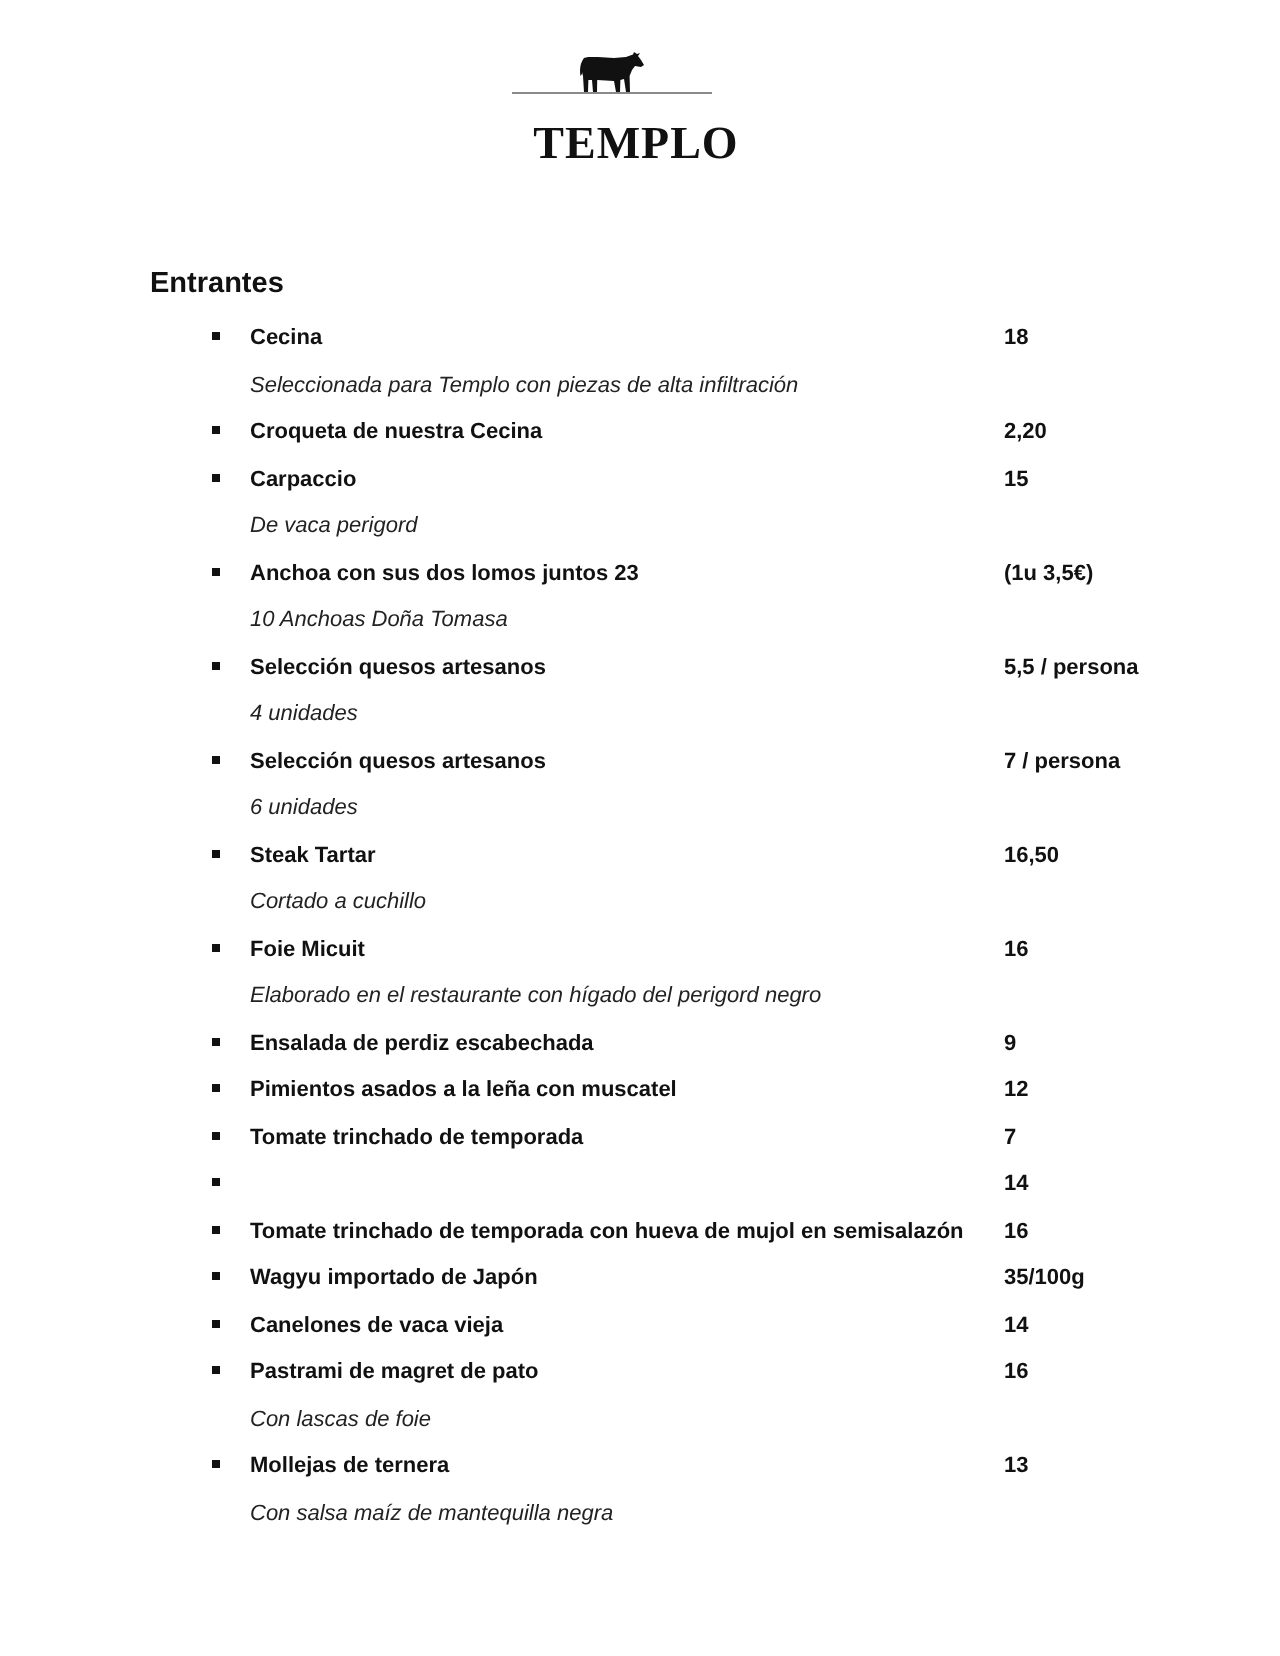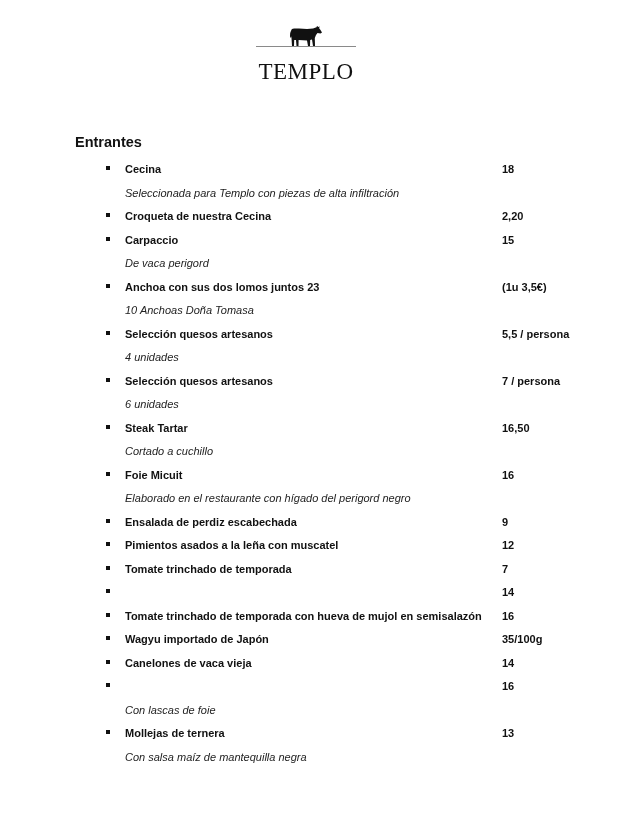--- a/index.html
+++ b/index.html
@@ -37,24 +37,25 @@
       height: 1px;
       background: #8a8a8a;
     }
     .brand {
       position: absolute;
       left: 0;
       top: 59px;
       width: 612px;
       text-align: center;
       font-family: "Liberation Serif", "DejaVu Serif", serif;
-      font-weight: normal;
+      font-weight: bold;
       font-size: 23px;
       letter-spacing: 0.5px;
       color: #111111;
+      padding-left: 12px;
     }
     .section-title {
       position: absolute;
       left: 75px;
       top: 134px;
       font-size: 14.5px;
       font-weight: bold;
       color: #111111;
     }
     .menu {
@@ -228,20 +229,21 @@
   </li>
 
   <li class="row">
     <span class="bullet"></span>
     <span class="name">Canelones de vaca vieja</span>
     <span class="price">14</span>
   </li>
 
   <li class="row">
     <span class="bullet"></span>
+    <span class="name">Pastrami de magret de pato</span>
     <span class="price">16</span>
   </li>
   <li class="row">
     <span class="desc">Con lascas de foie</span>
   </li>
 
   <li class="row">
     <span class="bullet"></span>
     <span class="name">Mollejas de ternera</span>
     <span class="price">13</span>

